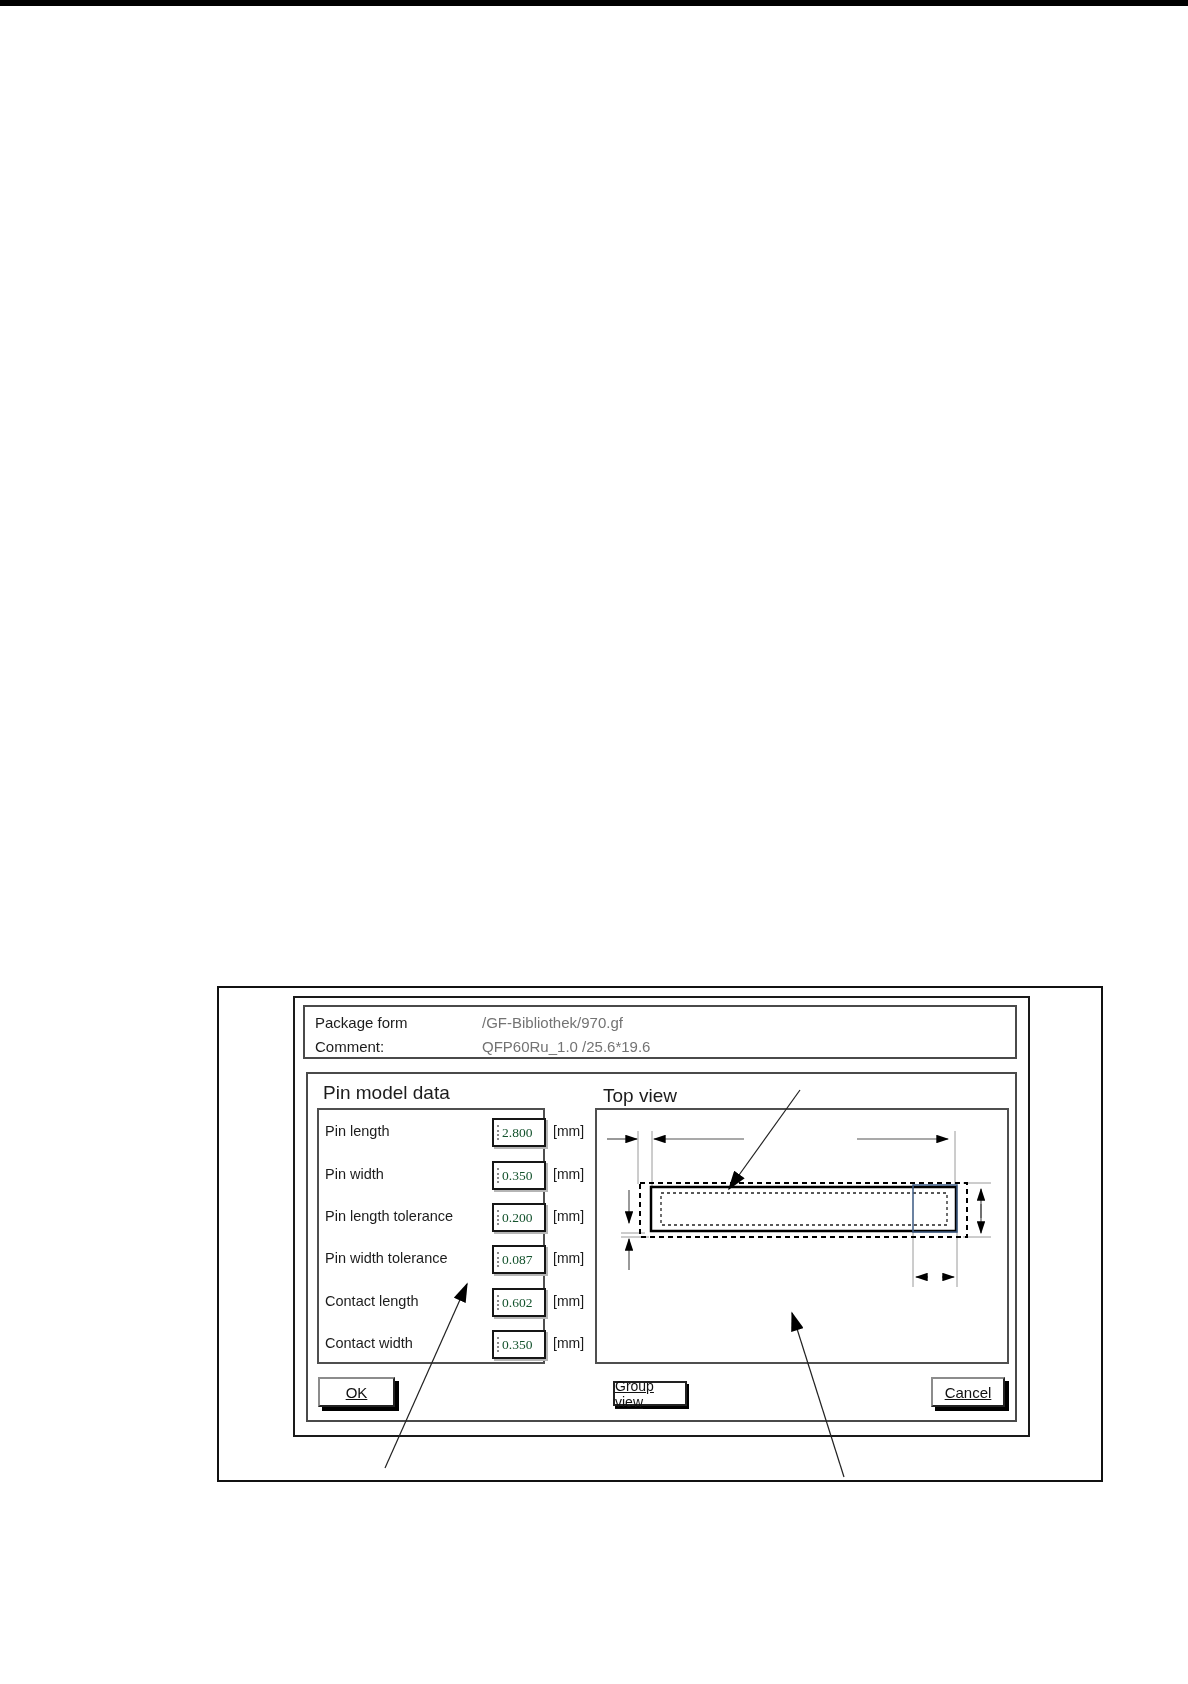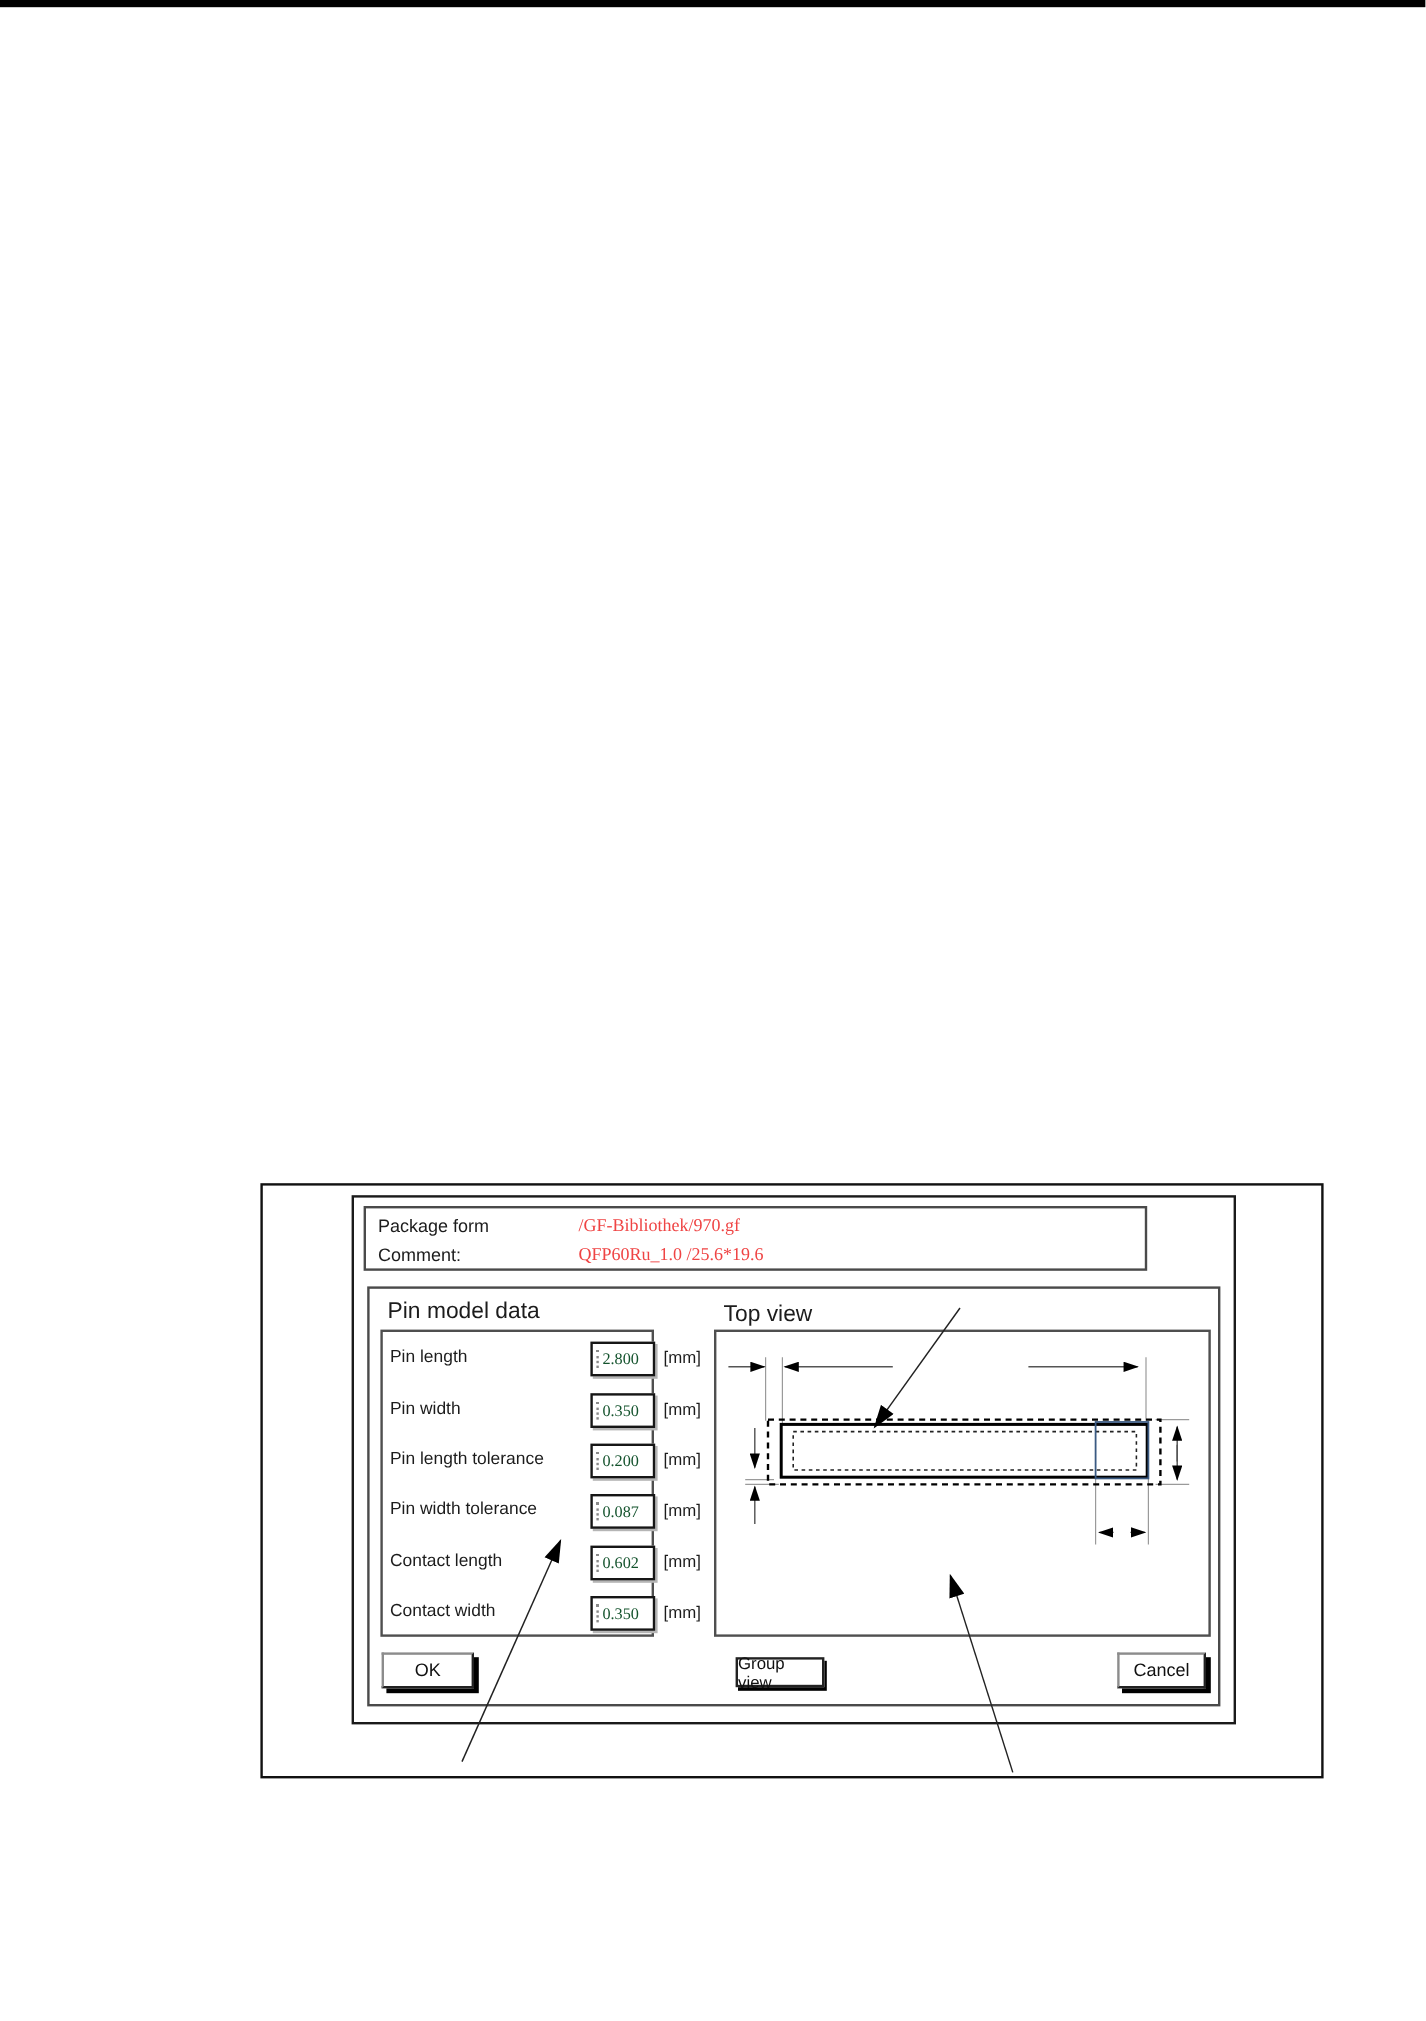--- a/index.html
+++ b/index.html
@@ -6,40 +6,40 @@
   html,body { width:1188px; height:1684px; background:#fff; position:relative;
               font-family:"Liberation Sans", sans-serif; color:#111; }
   .abs { position:absolute; }
 
   #top-bar { left:0; top:0; width:1188px; height:6px; background:#000; }
 
   #page-frame { left:217px; top:986px; width:886px; height:496px; border:2px solid #111; background:#fff; }
 
   #dialog { left:293px; top:996px; width:737px; height:441px; border:2px solid #1a1a1a; background:#fff; }
 
-  #header-box { left:303px; top:1005px; width:653px; height:54px; border:2px solid #4a4a4a; background:#fff;padding-left:16px; }
+  #header-box { left:303px; top:1005px; width:714px; height:54px; border:2px solid #4a4a4a; background:#fff;padding-left:16px; }
   .hdr-label { position:absolute; left:10px; font-size:15px; color:#1c1c1c; }
-  .hdr-value { position:absolute; left:177px; font-size:15px; color:#ef4444;font-family:Liberation Serif, serif; }
+  .hdr-value { position:absolute; left:177px; font-size:15px; color:#737373; }
 
   #section-box { left:306px; top:1072px; width:711px; height:350px; border:2px solid #4a4a4a; background:#fff; }
   .section-title { position:absolute; font-size:19px; color:#1c1c1c; background:#fff; padding:0 3px; }
 
   #pin-group { position:absolute; left:9px; top:34px; width:228px; height:256px; border:2px solid #4f4f4f; }
   .pin-row-label { position:absolute; left:6px; font-size:14.5px; color:#1c1c1c; white-space:nowrap; }
   .pin-field { position:absolute; left:173px; width:54px; height:29px; background:#fff;
                border:2px solid #161616; box-shadow:2px 2px 0 #b5b5b5;
                font-family:Liberation Serif, serif; font-size:13.5px; color:#14532d;
                display:flex; align-items:center; padding-left:2px; }
   .caret { display:inline-block; width:0; height:15px; border-left:2px dotted #8a8a8a; margin:0 3px 0 1px; }
   .unit { position:absolute; left:234px; font-size:14px; color:#1c1c1c; }
 
   #top-view-box { position:absolute; left:287px; top:34px; width:414px; height:256px; border:2px solid #4f4f4f; background:#fff; }
 
   .btn { position:absolute; background:#fff; border:2px solid #222; color:#111;
-         font-size:15px; display:flex; align-items:center; justify-content:center; cursor:default; }
+         font-size:15px; display:flex; align-items:center; justify-content:center; cursor:default;text-decoration:underline; }
   #ok-btn     { left:318px; top:1377px; width:77px; height:30px; box-shadow:4px 4px 0 #000;
                 border-top-color:#8c8c8c; border-left-color:#8c8c8c; }
   #group-btn  { left:613px; top:1381px; width:74px; height:25px; font-size:14px; box-shadow:2px 3px 0 #000; }
   #cancel-btn { left:931px; top:1377px; width:74px; height:30px; box-shadow:4px 4px 0 #000;
                 border-top-color:#8c8c8c; border-left-color:#8c8c8c;text-align:center; }
 
   #callout-overlay { left:0; top:0; width:1188px; height:1684px; pointer-events:none; z-index:5; }
 </style>
 </head>
 <body>

